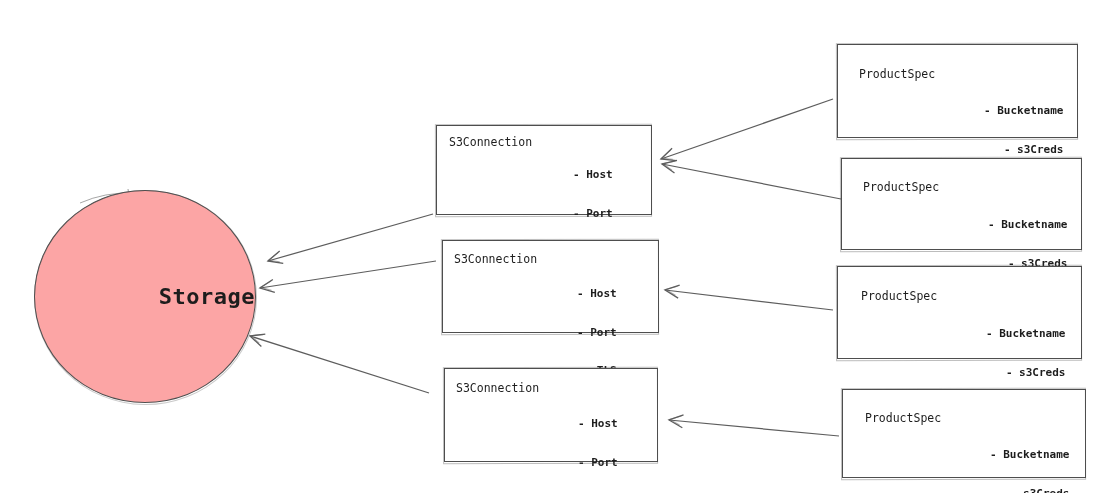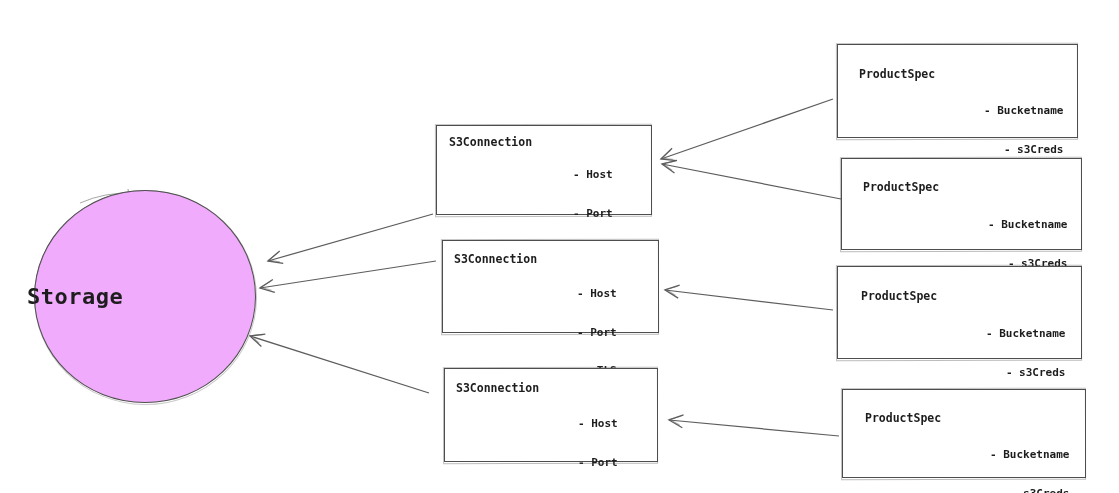--- a/index.html
+++ b/index.html
@@ -22,21 +22,21 @@
     content: "";
     position: absolute;
     inset: -2px -1px -3px -2px;
     border: 1px solid rgba(80,80,80,0.38);
     transform: rotate(-0.15deg);
     pointer-events: none;
   }
   .node-title {
     position: absolute;
     font-size: 11.5px;
-    font-weight: 700;
+    font-weight: 400;
     white-space: nowrap;
     text-align: right;
   }
   .attr-list {
     position: absolute;
     font-size: 11px;
     font-weight: 700;
     white-space: pre;
     text-align: right;
   }
@@ -45,22 +45,22 @@
   .ps-attrs .attr-line { line-height: 13px; }
   #storage-circle {
     position: absolute;
     left: 34px; top: 190px;
     width: 222px; height: 213px;
     border: 1.5px solid #4f4f4f;
     border-radius: 50%;
     box-sizing: border-box;
     display: flex;
     align-items: center;
-    justify-content: flex-start;
-    background: #f0abfc;
+    justify-content: flex-end;
+    background: #fca5a5;
   }
   #storage-circle::after {
     content: "";
     position: absolute;
     inset: -1px -2px -3px -1px;
     border: 1px solid rgba(80,80,80,0.30);
     border-radius: 50%;
     transform: rotate(0.6deg);
     pointer-events: none;
   }

